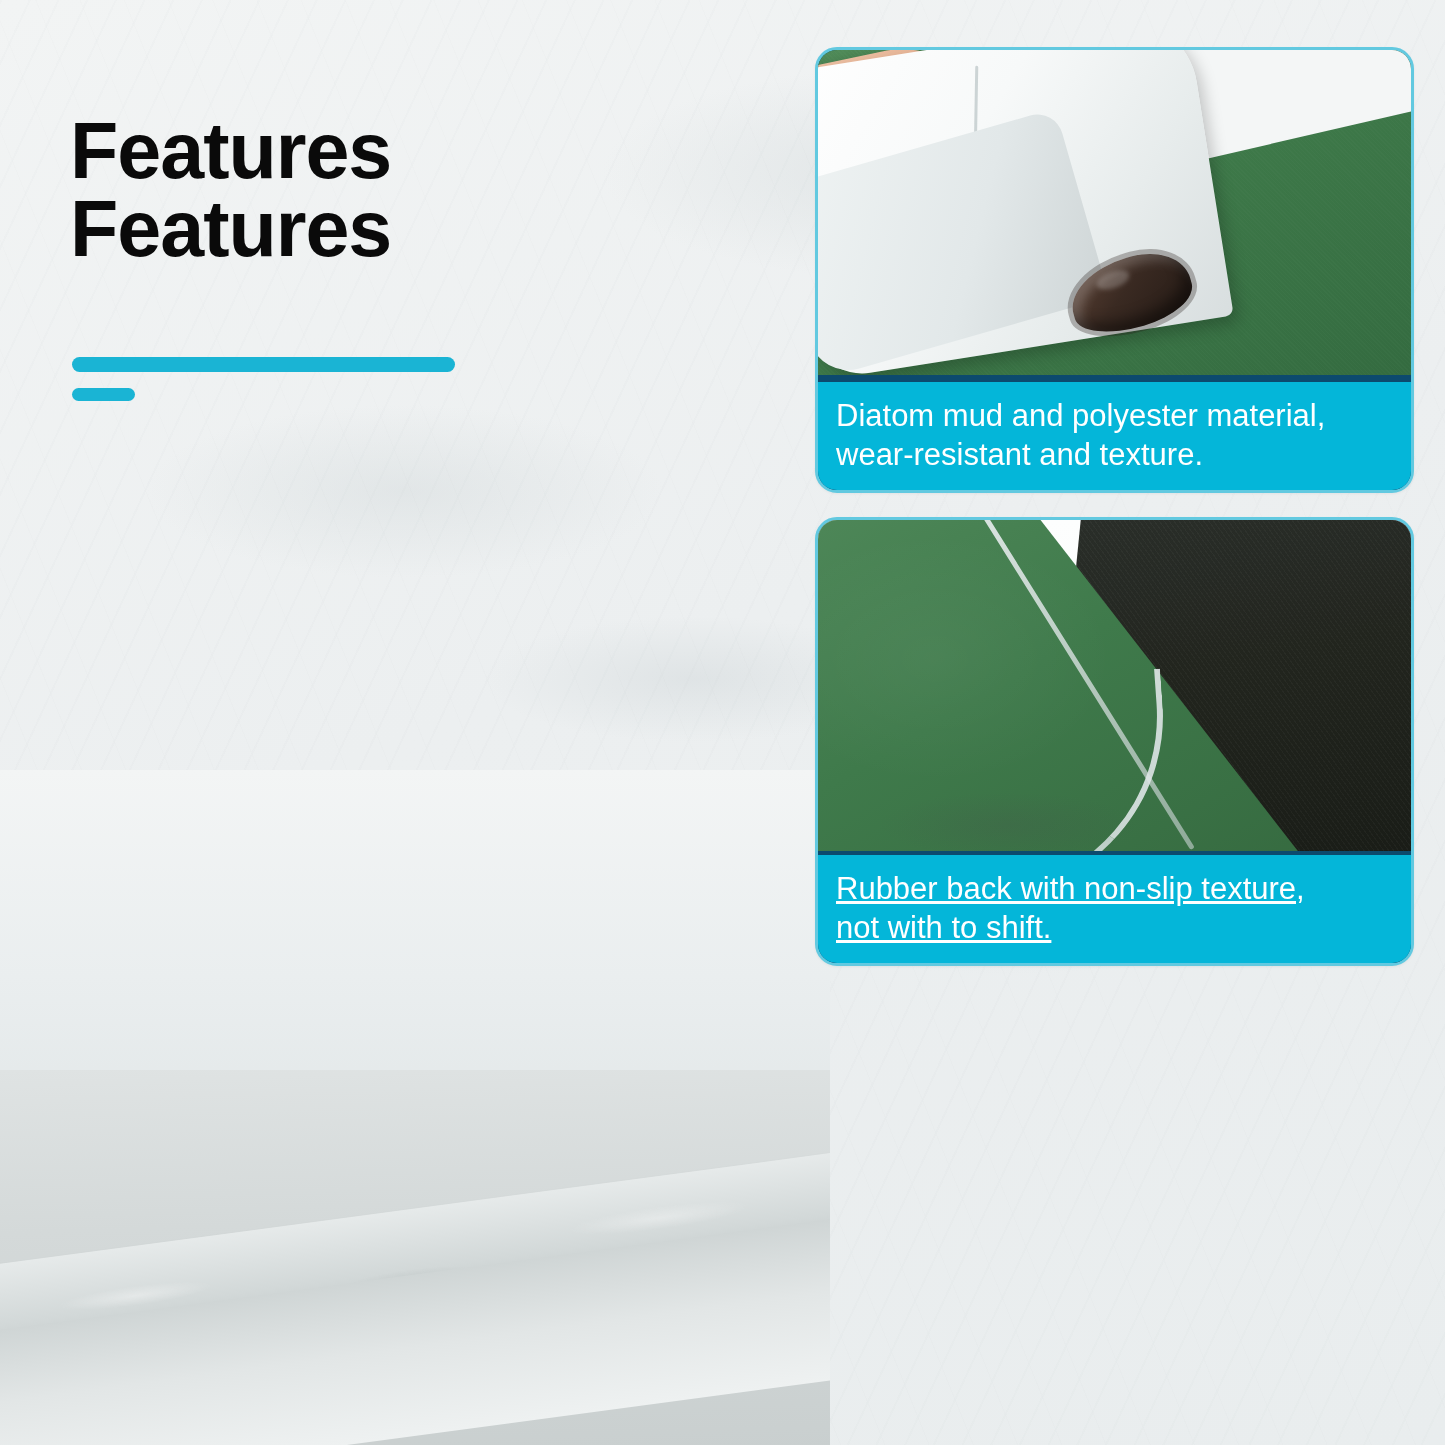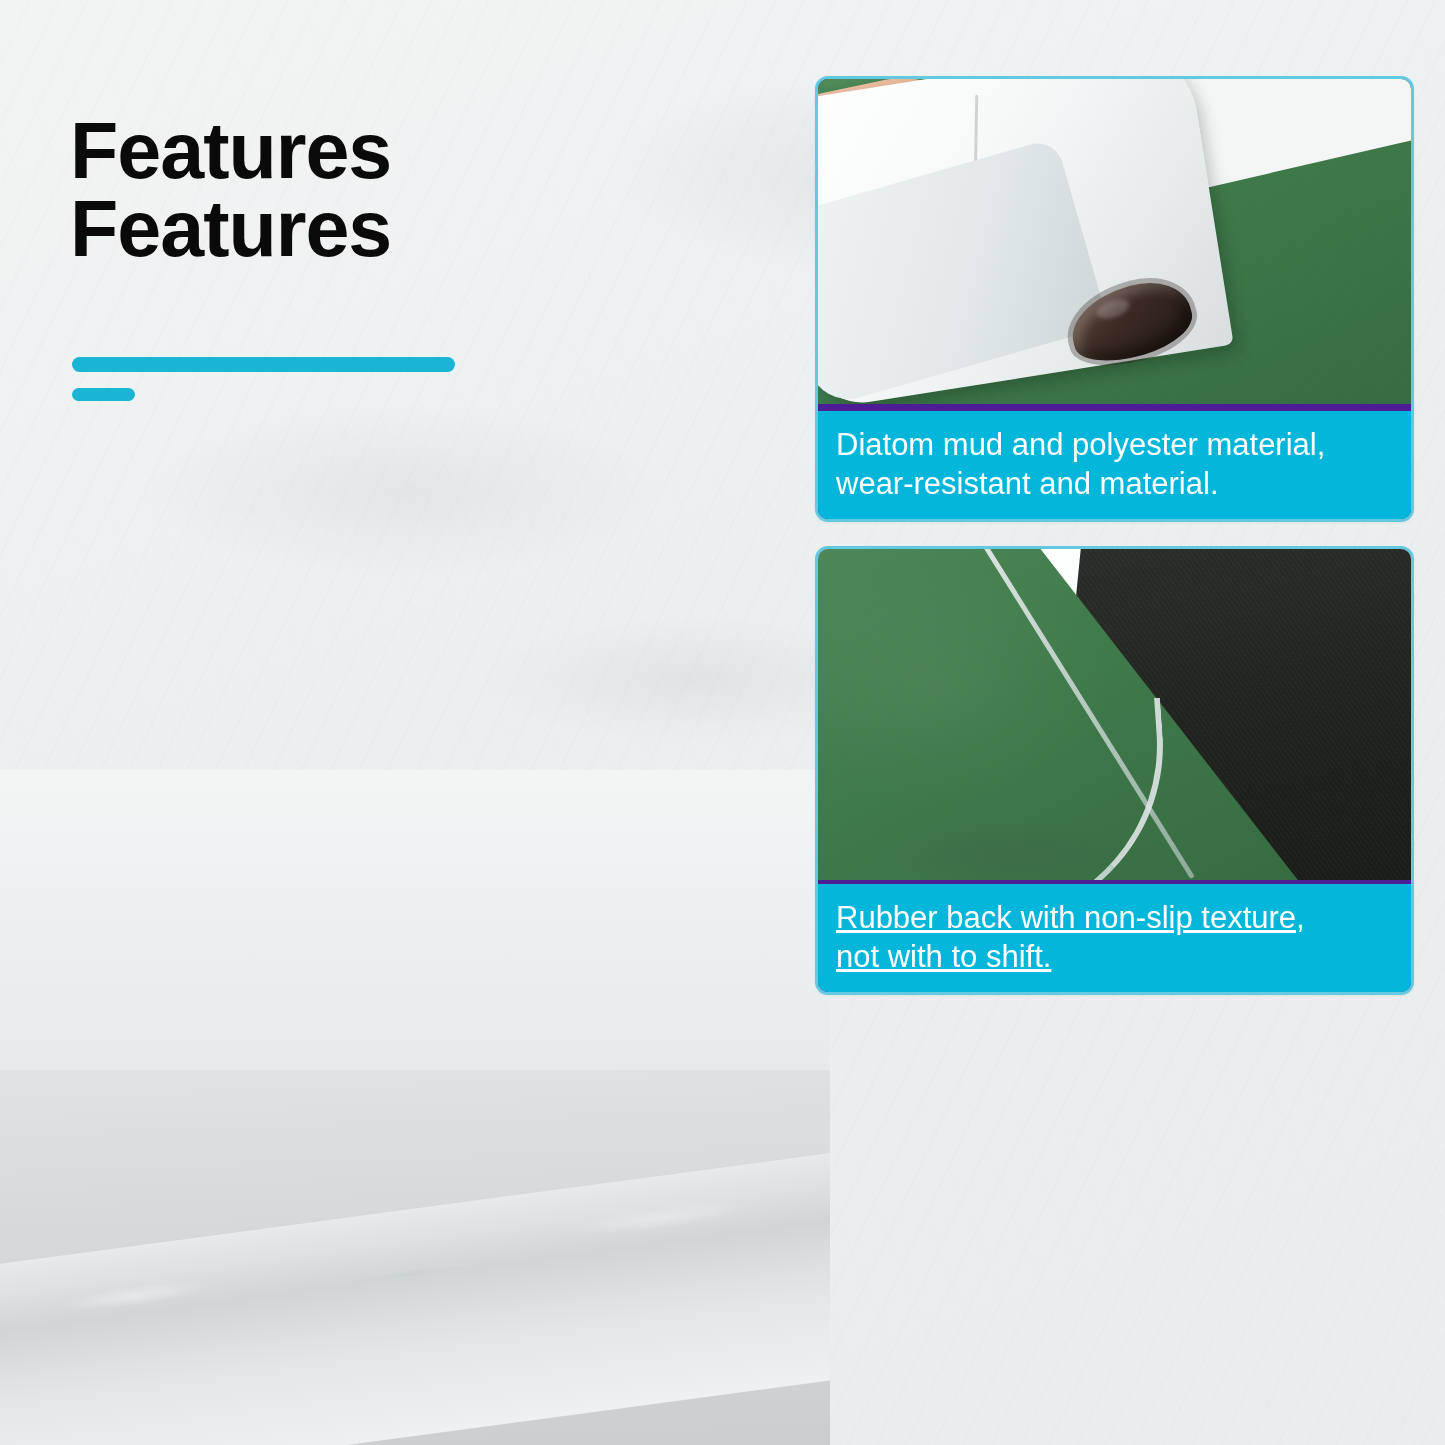--- a/index.html
+++ b/index.html
@@ -74,24 +74,23 @@
     background:
       radial-gradient(ellipse 110px 14px at 18% 45%, rgba(255,255,255,.8), rgba(255,255,255,0) 70%),
       radial-gradient(ellipse 90px 12px at 46% 62%, rgba(170,178,178,.45), rgba(170,178,178,0) 70%),
       radial-gradient(ellipse 130px 16px at 72% 38%, rgba(255,255,255,.7), rgba(255,255,255,0) 70%);
   }
   .mat-clip{position:absolute;left:0;top:0;width:836px;height:676px;overflow:hidden;}
 
   
   .panel{
     position:absolute;left:815px;
-    border:3px solid #62c9e0;border-radius:13px;
-    overflow:hidden;background:#4c1d95;
+    border:3px solid #62c9e0;border-radius:22px;
+    overflow:hidden;background:#0c4a6e;
     box-shadow:0 1px 3px rgba(0,0,0,.05);
-    margin-top:29px;
   }
   .panel .photo{position:absolute;left:0;top:0;right:0;overflow:hidden;}
   .caption{
     position:absolute;left:0;right:0;bottom:0;
     background:#04b6d9;color:#ffffff;
     font-size:31px;line-height:1.26;
     padding:14px 18px 16px 18px;
     box-sizing:border-box;
     border-radius:0 0 7px 7px;
   }
@@ -262,21 +261,21 @@
       <div class="p1-thumbnail"></div>
       <div class="p1-cloth">
         <div class="p1-cloth-seam"></div>
       </div>
       <div class="p1-cloth-fold"></div>
       <div class="p1-drop"></div>
       <div class="p1-drop-hl"></div>
     </div>
     <div class="caption">
       <span class="ln">Diatom mud and polyester material,</span>
-      <span class="ln">wear-resistant and material.</span>
+      <span class="ln">wear-resistant and texture.</span>
     </div>
   </div>
 
   <div class="panel" id="panel-2">
     <div class="photo">
       <div class="p2-bg"></div>
       <div class="p2-black"></div>
       <div class="p2-black-tex"></div>
       <div class="p2-green"></div>
       <div class="p2-green-tex"></div>

